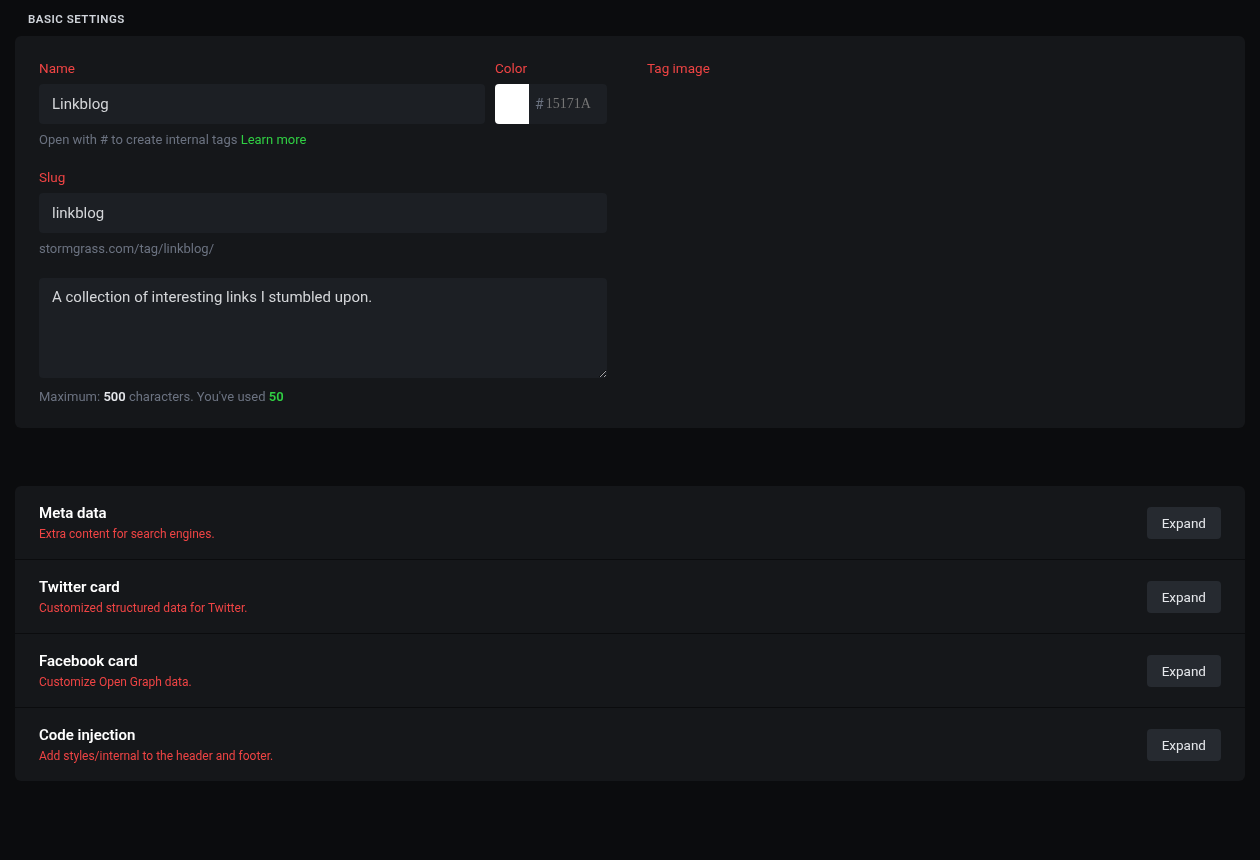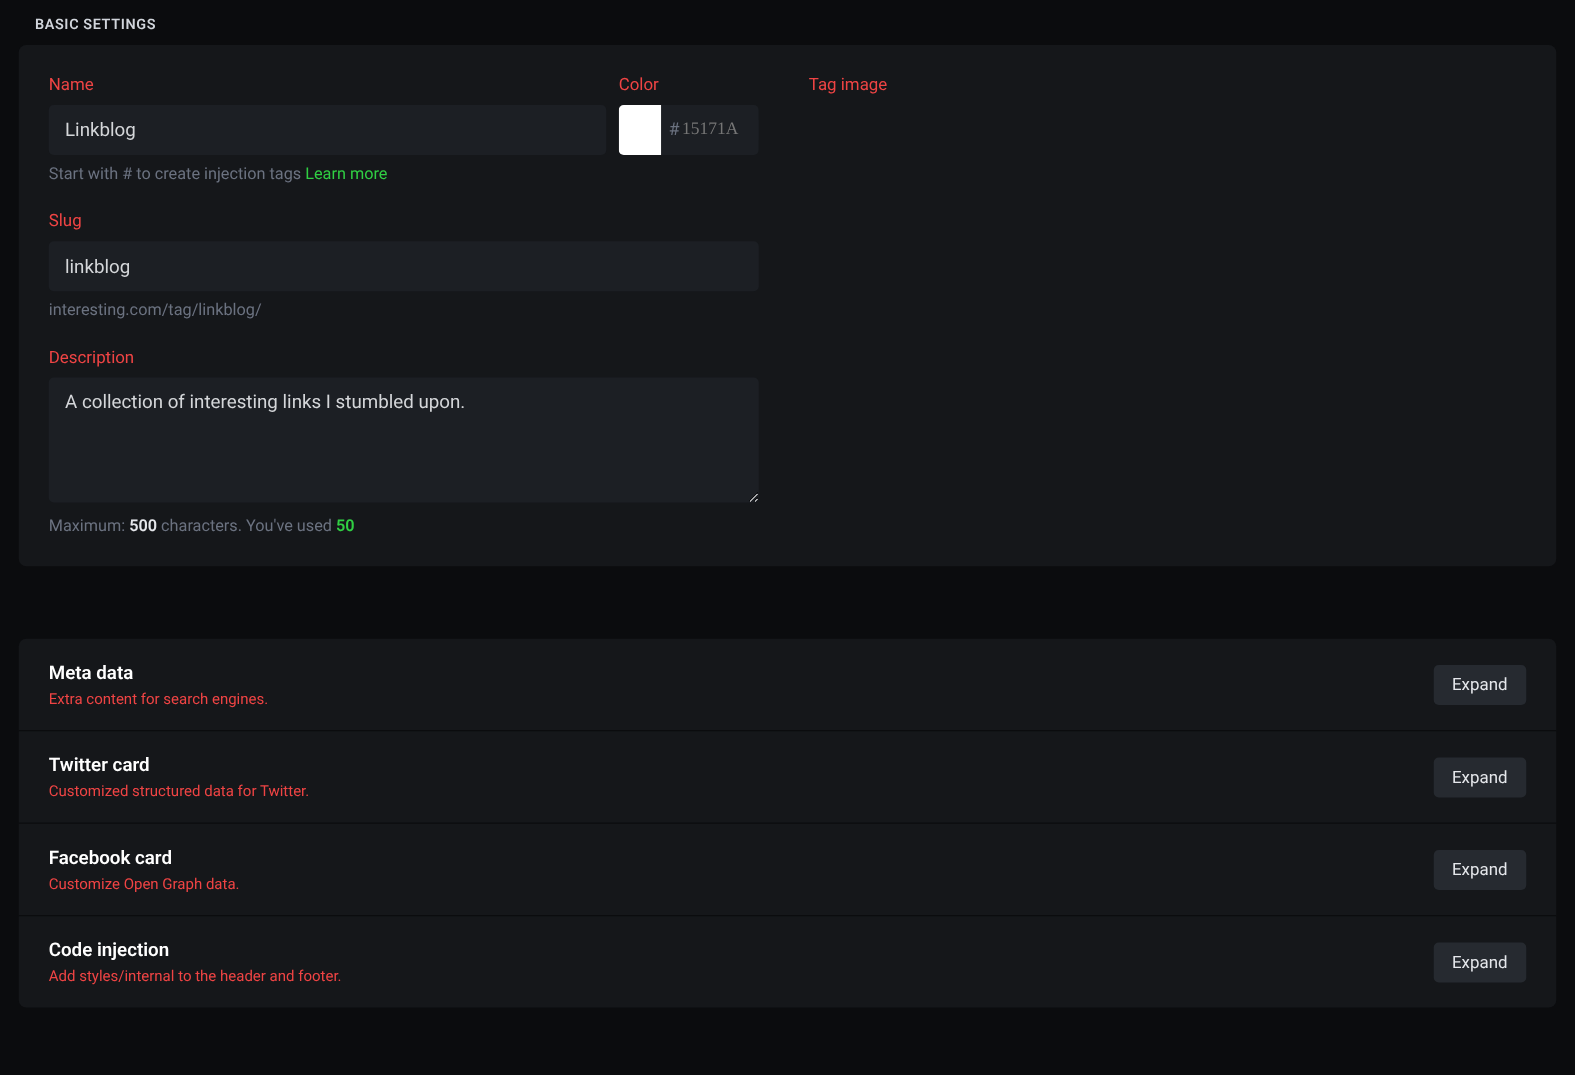--- a/index.html
+++ b/index.html
@@ -144,43 +144,42 @@
 
 <div class="panel">
   <div class="grid-top">
     <div class="col-left">
 
       <div class="name-color-row">
         <div class="name-wrap field">
           <label class="label">Name</label>
           <input class="input" type="text" value="Linkblog" style="">
           <div class="hint">
-            <span>Start with # to create injection tags </span><a class="link">Learn more</a>
+            <span>Open with # to create internal tags </span><a class="link">Learn more</a>
           </div>
         </div>
         <div class="color-group field">
           <label class="label">Color</label>
           <div class="color-inputs">
             <div class="swatch"></div>
             <div style="flex:1; display:flex; align-items:center; background:#1c1f24; padding-left:6px;">
               <span style="color:#6b7280;font-size:14px;">#</span>
               <input class="color-code" type="text" style="padding-left: 2px;" placeholder="15171A">
             </div>
           </div>
         </div>
       </div>
 
       <div class="field">
         <label class="label">Slug</label>
         <input class="input" type="text" value="linkblog" style="">
-        <div class="hint">interesting.com/tag/linkblog/</div>
+        <div class="hint">stormgrass.com/tag/linkblog/</div>
       </div>
 
       <div class="field" style="margin-bottom:0;">
-        <label class="label">Description</label>
         <textarea class="textarea" style="">A collection of interesting links I stumbled upon.</textarea>
         <div class="hint">
           <span>Maximum: </span><span class="semi">500</span><span> characters. You've used </span><span class="accent">50</span>
         </div>
       </div>
 
     </div>
 
     <div class="col-right">
       <label class="label">Tag image</label>

